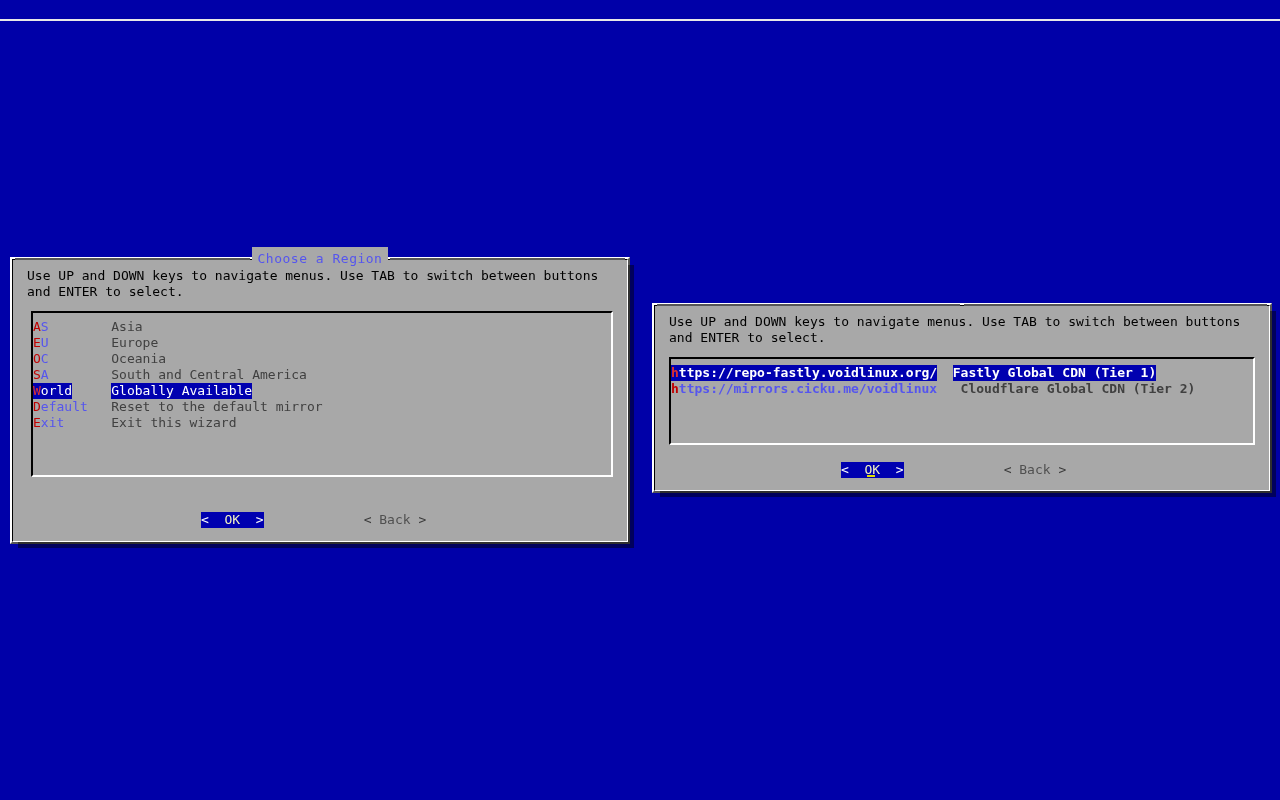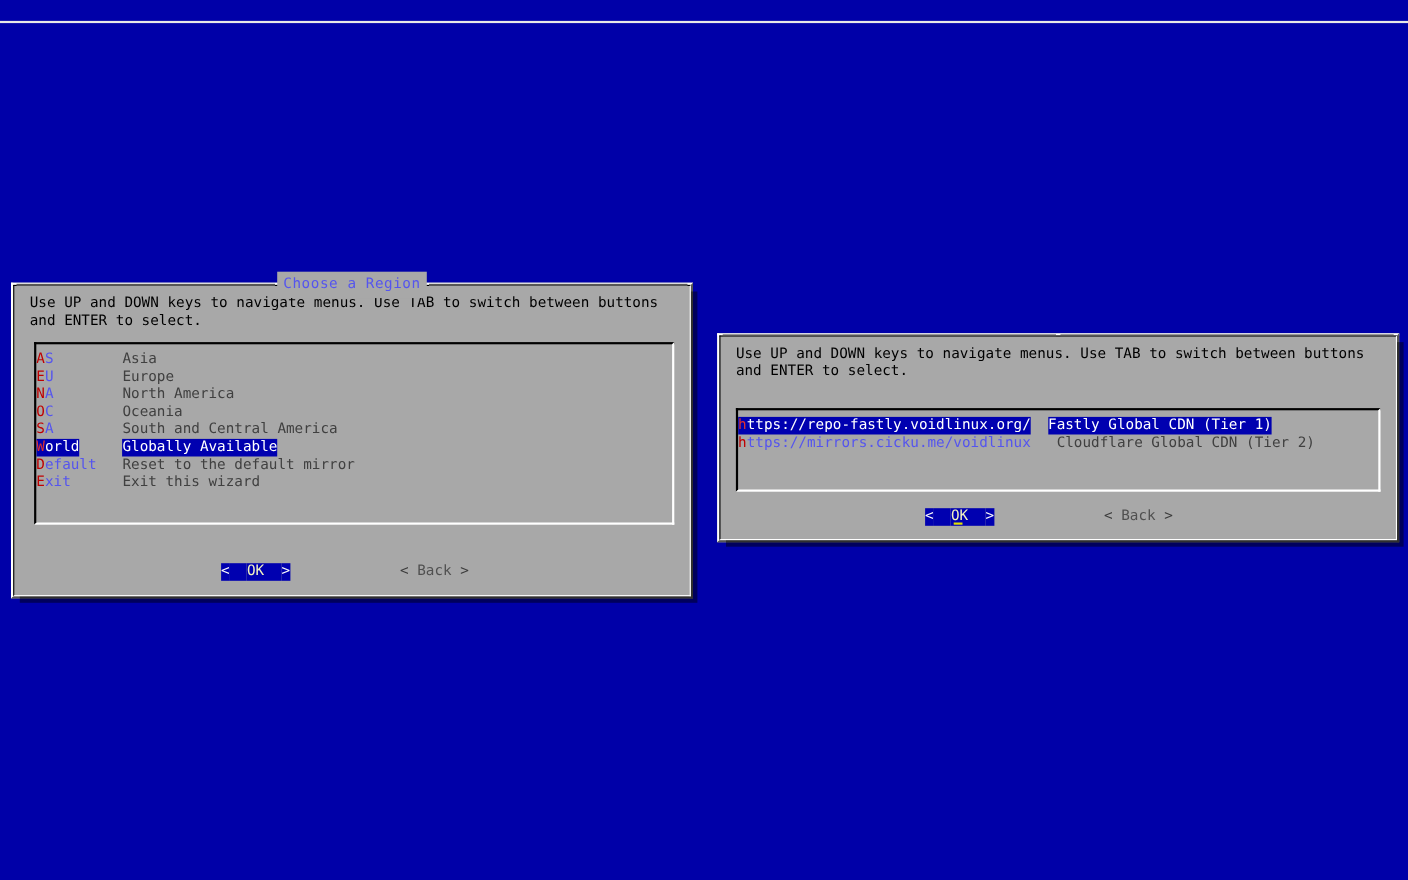--- a/index.html
+++ b/index.html
@@ -202,25 +202,20 @@
             <span class="pad" style="white-space:pre;">        </span>
             <span class="desc">Asia</span>
           </div>
 
           <div class="row">
             <span class="tag"><span class="hot">E</span><span>U</span></span>
             <span class="pad" style="white-space:pre;">        </span>
             <span class="desc">Europe</span>
           </div>
 
-          <div class="row">
-            <span class="tag"><span class="hot">N</span><span>A</span></span>
-            <span class="pad" style="white-space:pre;">        </span>
-            <span class="desc">North America</span>
-          </div>
 
           <div class="row">
             <span class="tag"><span class="hot">O</span><span>C</span></span>
             <span class="pad" style="white-space:pre;">        </span>
             <span class="desc">Oceania</span>
           </div>
 
           <div class="row">
             <span class="tag"><span class="hot">S</span><span>A</span></span>
             <span class="pad" style="white-space:pre;">        </span>
@@ -265,21 +260,21 @@
     <div class="dialog-inner">
 
       <div class="titlebar">
         <span class="title-line"></span>
         <span class="title-line"></span>
       </div>
 
       <div class="hint">Use UP and DOWN keys to navigate menus. Use TAB to switch between buttons
 and ENTER to select.</div>
 
-      <div class="listbox" style="left:14px; top:65px; width:586px; height:76px;">
+      <div class="listbox" style="left:14px; top:51px; width:586px; height:88px;font-weight:bold;">
         <div class="list-rows">
 
           <div class="row selected">
             <span class="tag"><span class="hot">h</span><span>ttps://repo-fastly.voidlinux.org/</span></span>
             <span class="pad" style="white-space:pre;">  </span>
             <span class="desc">Fastly Global CDN (Tier 1)</span>
           </div>
 
           <div class="row">
             <span class="tag"><span class="hot">h</span><span>ttps://mirrors.cicku.me/voidlinux</span></span>

